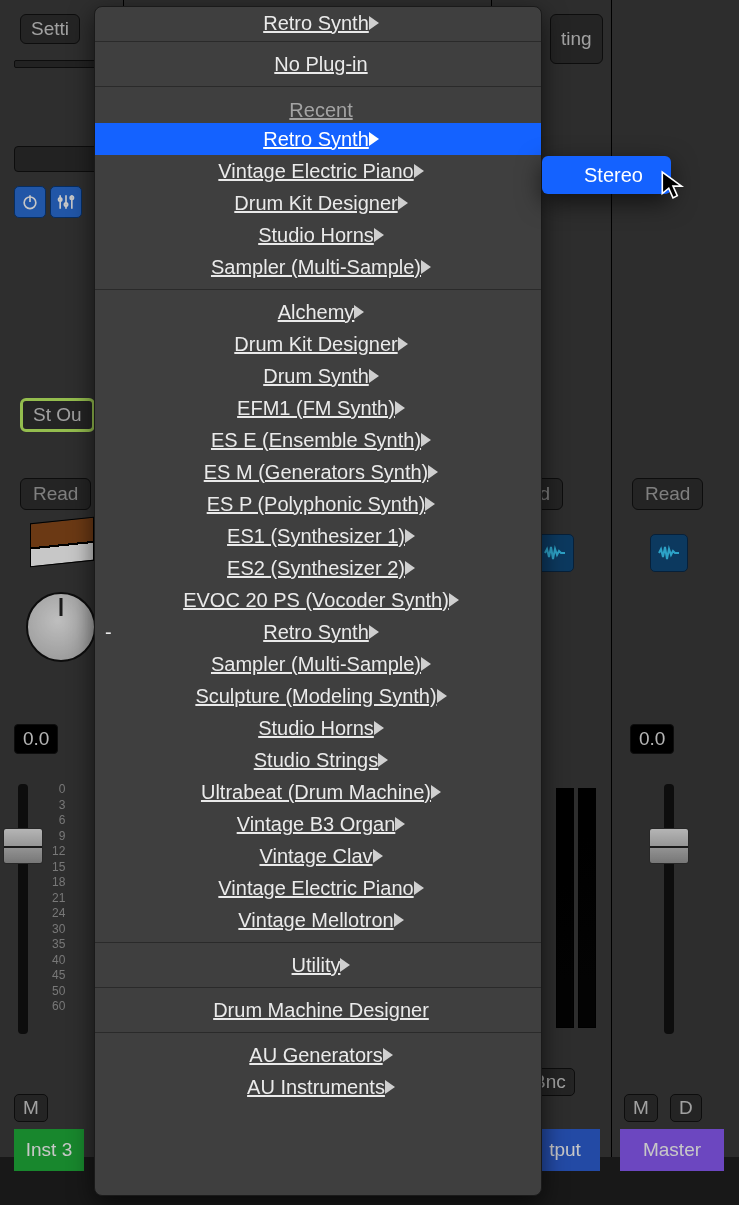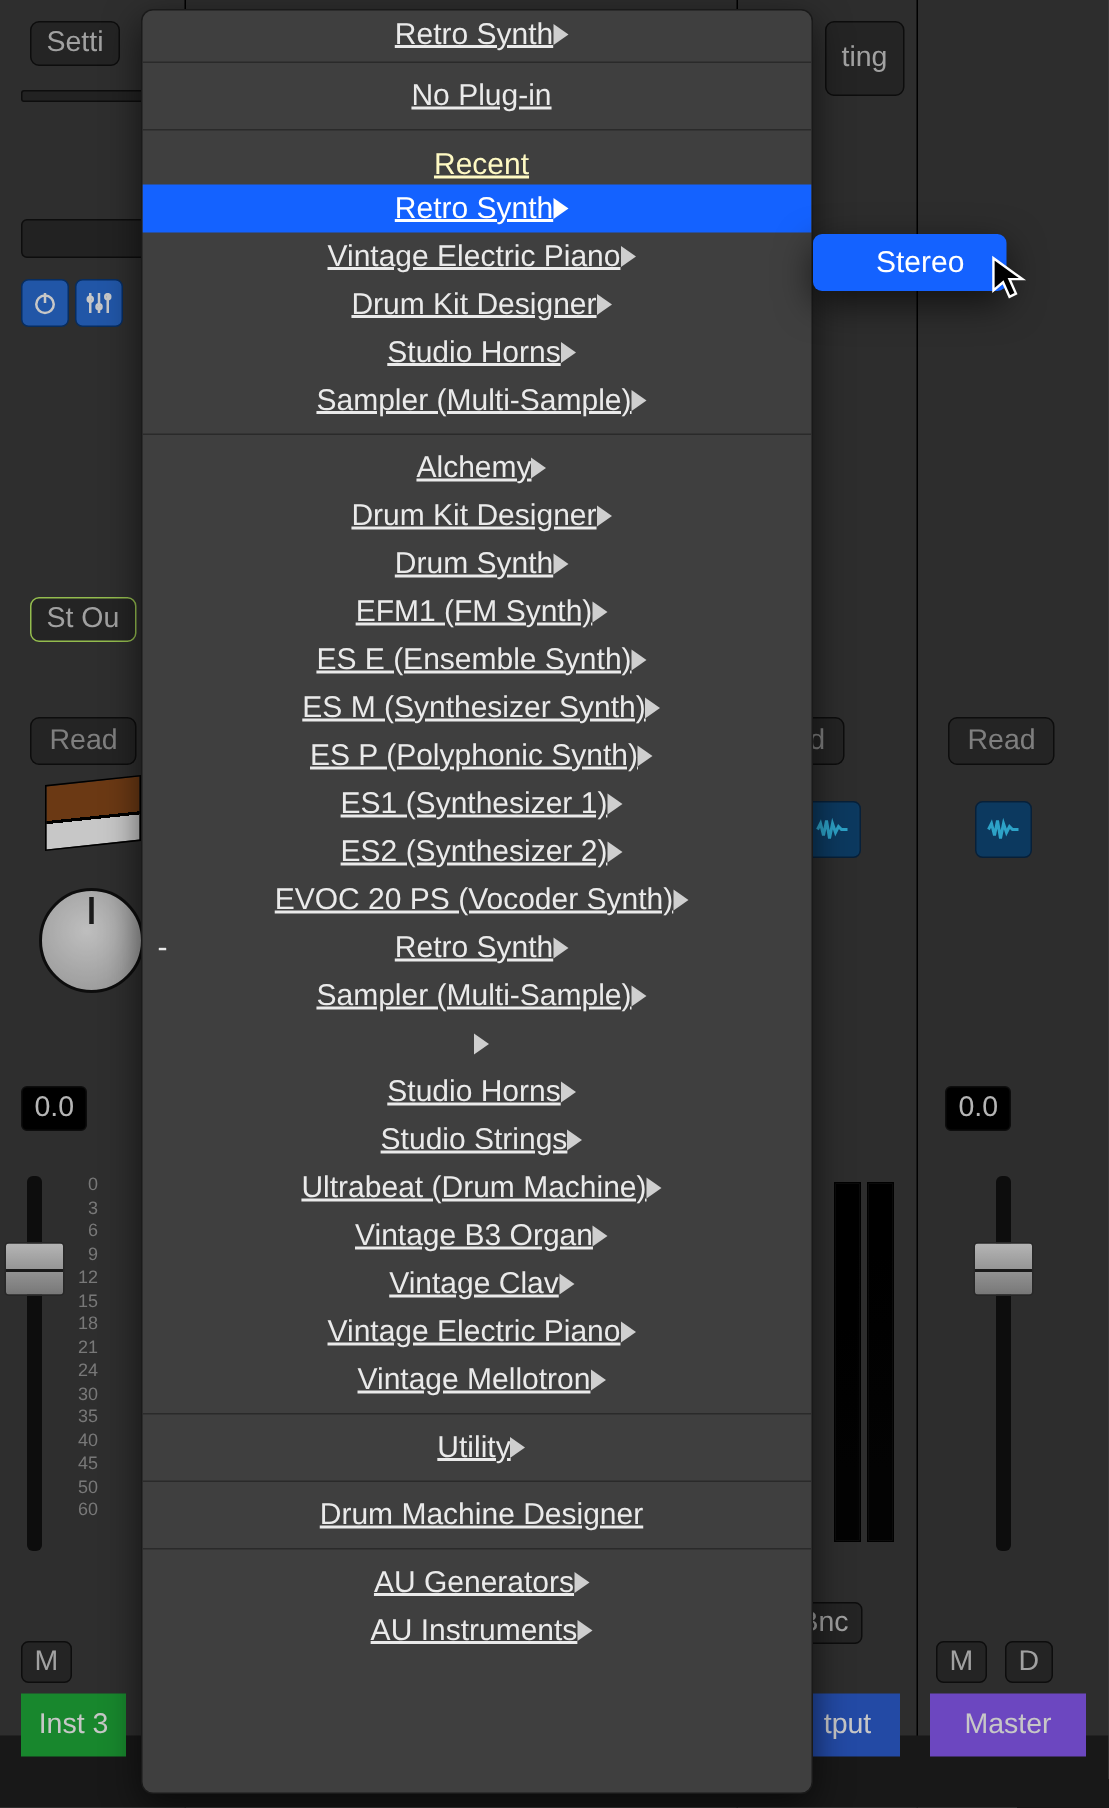--- a/index.html
+++ b/index.html
@@ -59,21 +59,21 @@
     display:flex; align-items:center; justify-content:center;
     border:1px solid #0a3a7c;
   }
   .icon-btn svg { width:20px; height:20px; stroke:#fff; fill:none; stroke-width:2; }
   .sliders-btn { background:#2b6fd6; }
   .slot-empty { position:absolute; left:14px; top:146px; width:96px; height:26px; background:#2c2c2c; border:1px solid #111; border-radius:4px;}
   .slot-empty2 { position:absolute; left:14px; top:60px; width:96px; height:8px; background:#2c2c2c; border:1px solid #111; border-radius:2px;}
   
   .stout {
     position:absolute; left:20px; top:398px;
-    background:#2f2f2f; border:1px solid #bef264; border-radius:6px;
+    background:#2f2f2f; border:3px solid #bef264; border-radius:6px;
     padding:3px 10px; color:#cfcfcf;
   }
   
   .read-btn {
     position:absolute;
     background:#2f2f2f; border:1px solid #111; border-radius:6px;
     padding:4px 12px; color:#a3a3a3; font-size:19px;
   }
   .read1 { left:20px; top:478px;}
   .read2 { left:516px; top:478px;}
@@ -172,21 +172,21 @@
   }
   .menu-item, .menu-header {
     padding: 4px 22px 4px 28px;
     display:flex; align-items:center; justify-content:center;
     font-size:20px; color:#eaeaea; line-height:28px;
     position:relative;
     white-space:nowrap;
     text-decoration:underline;
   }
   .menu-item { cursor:default; height:32px;}
-  .menu-header { color:#fef9c3; height:30px; padding-top:8px;}
+  .menu-header { color:#a3a3a3; height:30px; padding-top:8px;}
   .menu-item.dash::before{
     content:"-"; position:absolute; left:10px; color:#eaeaea;
   }
   .menu-item.selected{
     background:#1462ff; color:#fff;
   }
   .menu-item .arrow{
     width:0;height:0;border-top:7px solid transparent;border-bottom:7px solid transparent;
     border-left:10px solid #cfcfcf;
   }
@@ -358,21 +358,21 @@
       </div>
       <div class="menu-item">
         <span>EFM1  (FM Synth)</span>
         <span class="arrow"></span>
       </div>
       <div class="menu-item">
         <span>ES E  (Ensemble Synth)</span>
         <span class="arrow"></span>
       </div>
       <div class="menu-item">
-        <span>ES M  (Synthesizer Synth)</span>
+        <span>ES M  (Generators Synth)</span>
         <span class="arrow"></span>
       </div>
       <div class="menu-item">
         <span>ES P  (Polyphonic Synth)</span>
         <span class="arrow"></span>
       </div>
       <div class="menu-item">
         <span>ES1  (Synthesizer 1)</span>
         <span class="arrow"></span>
       </div>
@@ -386,20 +386,21 @@
       </div>
       <div class="menu-item dash">
         <span>Retro Synth</span>
         <span class="arrow"></span>
       </div>
       <div class="menu-item">
         <span>Sampler (Multi-Sample)</span>
         <span class="arrow"></span>
       </div>
       <div class="menu-item">
+        <span>Sculpture  (Modeling Synth)</span>
         <span class="arrow"></span>
       </div>
       <div class="menu-item">
         <span>Studio Horns</span>
         <span class="arrow"></span>
       </div>
       <div class="menu-item">
         <span>Studio Strings</span>
         <span class="arrow"></span>
       </div>

